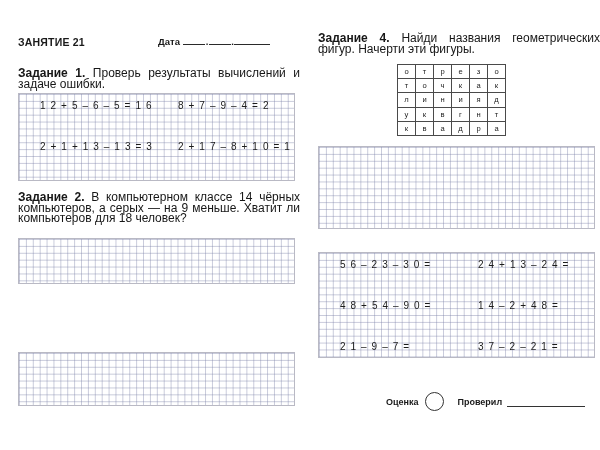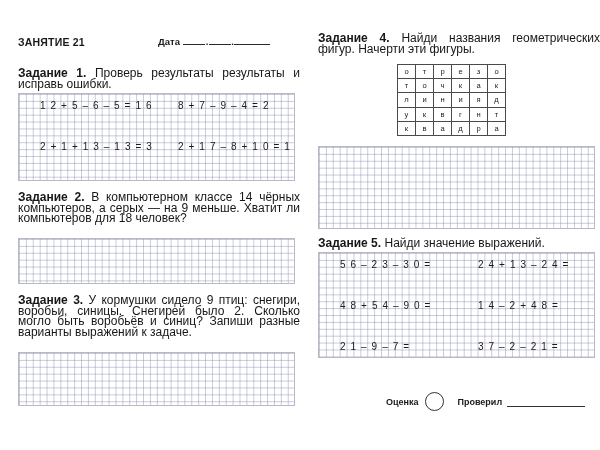--- a/index.html
+++ b/index.html
@@ -143,39 +143,36 @@
   <div class="hdr" style="left:18px;">
     <span class="lesson-title">ЗАНЯТИЕ 21</span>
   </div>
 
   <div class="date-wrap">
     <span>Дата</span>
     <span class="blank b1"></span><span class="dot">.</span><span class="blank b2"></span><span class="dot">.</span><span class="blank b3"></span>
   </div>
 
   <div class="task" style="left:18px; top:68px;">
-    <p class="task-text"><b>Задание 1.</b> <span>Проверь результаты результаты и исправь ошибки.</span></p>
+    <p class="task-text"><b>Задание 1.</b> <span>Проверь результаты вычислений и задаче ошибки.</span></p>
   </div>
 
   <div class="grid" style="left:18px; top:93px; width:277px; height:88px;">
     <span class="expr" style="left:21px; top:6px;">1 2 + 5 – 6 – 5 = 1 6</span>
     <span class="expr" style="left:159px; top:6px;">8 + 7 – 9 – 4 = 2</span>
     <span class="expr" style="left:21px; top:47px;">2 + 1 + 1 3 – 1 3 = 3</span>
     <span class="expr" style="left:159px; top:47px;">2 + 1 7 – 8 + 1 0 = 1</span>
   </div>
 
   <div class="task" style="left:18px; top:192px;">
     <p class="task-text"><b>Задание 2.</b> <span>В компьютерном классе 14 чёрных компьютеров, а серых — на 9 меньше. Хватит ли компьютеров для 18 человек?</span></p>
   </div>
 
   <div class="grid" style="left:18px; top:238px; width:277px; height:46px;"></div>
 
-  <div class="task" style="left:18px; top:295px;">
-    <p class="task-text"><b>Задание 3.</b> <span>У кормушки сидело 9 птиц: снегири, воробьи, синицы. Снегирей было 2. Сколько могло быть воробьёв и синиц? Запиши разные варианты выражений к задаче.</span></p>
-  </div>
 
   <div class="grid" style="left:18px; top:352px; width:277px; height:54px;"></div>
 
   <div class="task" style="left:318px; top:33px;">
     <p class="task-text"><b>Задание 4.</b> <span>Найди названия геометрических фигур. Начерти эти фигуры.</span></p>
   </div>
 
   <table class="wordgrid" style="left:397px; top:64px;">
     <tbody>
       <tr>
@@ -216,23 +213,20 @@
         <td>а</td>
         <td>д</td>
         <td>р</td>
         <td>а</td>
       </tr>
     </tbody>
   </table>
 
   <div class="grid" style="left:318px; top:146px; width:277px; height:83px;"></div>
 
-  <div class="task" style="left:318px; top:238px;">
-    <p class="task-text"><b>Задание 5.</b> <span>Найди значение выражений.</span></p>
-  </div>
 
   <div class="grid" style="left:318px; top:252px; width:277px; height:106px;">
     <span class="expr" style="left:21px; top:6px;">5 6 – 2 3 – 3 0 =</span>
     <span class="expr" style="left:159px; top:6px;">2 4 + 1 3 – 2 4 =</span>
     <span class="expr" style="left:21px; top:47px;">4 8 + 5 4 – 9 0 =</span>
     <span class="expr" style="left:159px; top:47px;">1 4 – 2 + 4 8 =</span>
     <span class="expr" style="left:21px; top:88px;">2 1 – 9 – 7 =</span>
     <span class="expr" style="left:159px; top:88px;">3 7 – 2 – 2 1 =</span>
   </div>
 

